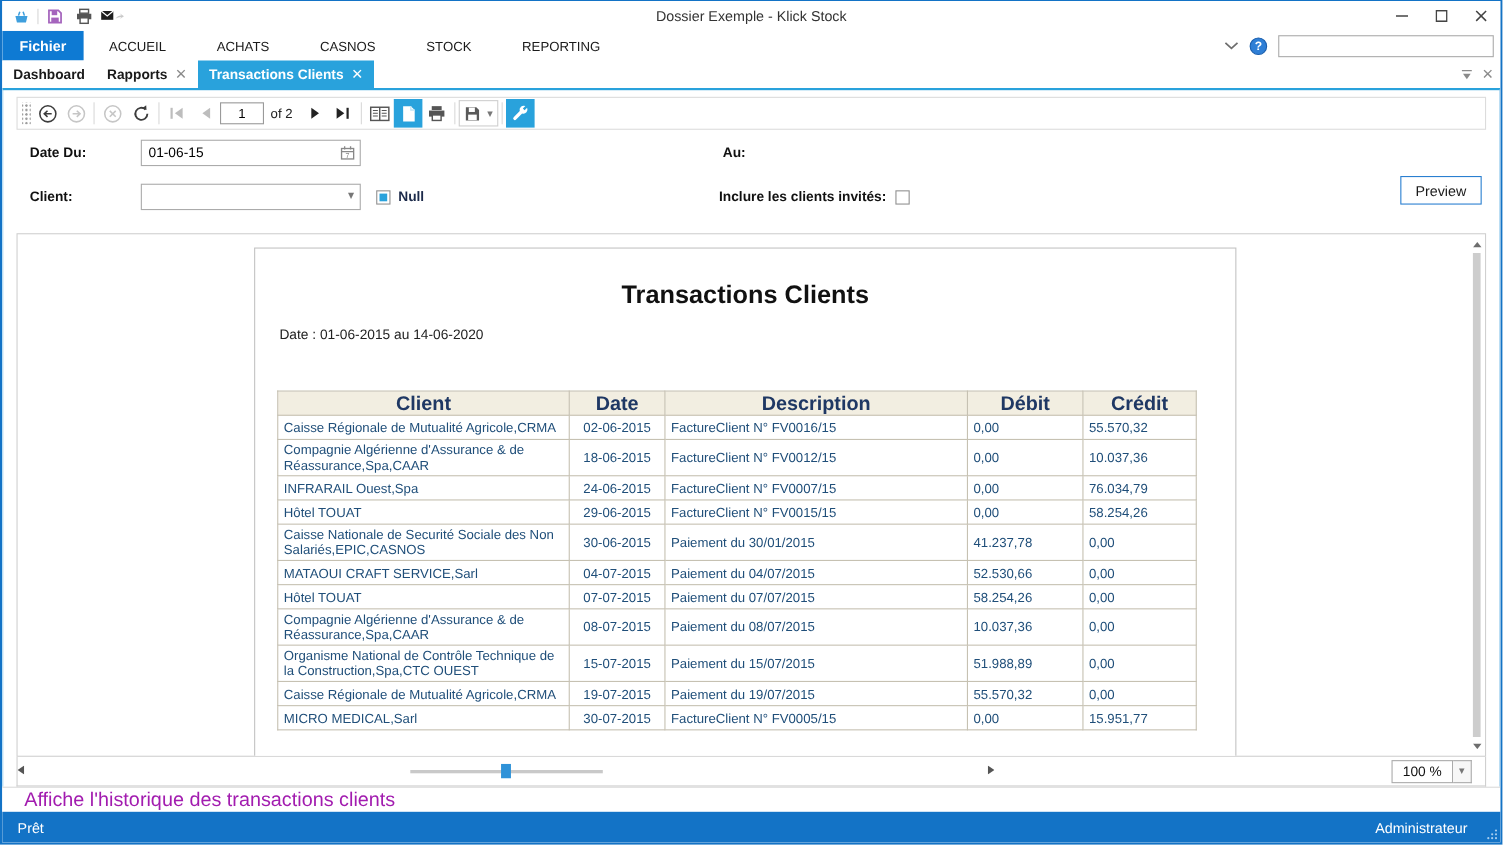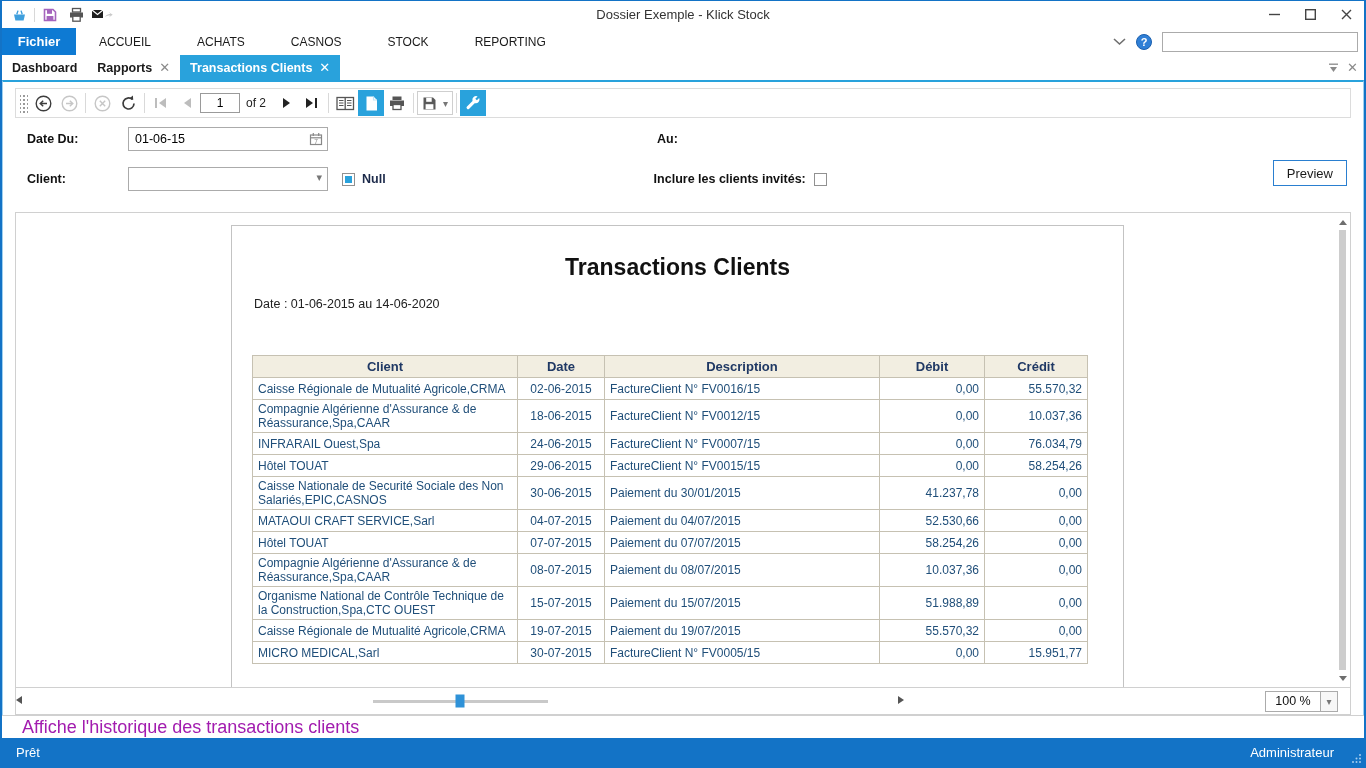--- a/index.html
+++ b/index.html
@@ -76,24 +76,24 @@
 
   
   .preview { margin-top:10px; flex:1 1 auto; border:1px solid #d0d0d0; background:#fff; position:relative; overflow:hidden; }
   .page { position:absolute; left:215px; top:12px; width:893px; height:720px; background:#fff; border:1px solid #c3c3c3; }
   .rep-title { margin-top:28px; text-align:center; font-size:23px; font-weight:700; color:#111; }
   .rep-date { margin:16px 0 0 22px; font-size:12.5px; color:#222; }
 
   .rep-table { margin:44px 0 0 20px; width:835px; border-collapse:collapse; table-layout:fixed;
                font-size:12px; color:#1f4e79; line-height:14px; }
   .rep-table th, .rep-table td { border:1px solid #c6c1b2; padding:2px 5px; }
-  .rep-table th { background:#f2eee1; color:#1f3864; font-weight:700; font-size:13px; height:22px; text-align:center; }
+  .rep-table th { background:#f2eee1; color:#1f3864; font-weight:700; font-size:18px; height:22px; text-align:center; }
   .rep-table td { height:22px; vertical-align:middle; background:#fff; }
   .c-date { text-align:center; white-space:nowrap; }
-  .c-num { text-align:right; white-space:nowrap; }
+  .c-num { text-align:left; white-space:nowrap; }
 
   
   .vscroll { position:absolute; right:1px; top:1px; bottom:1px; width:13px; }
   .vscroll .arr { position:absolute; left:0; right:0; height:12px; display:flex; align-items:center; justify-content:center; color:#6e6e6e; }
   .vscroll .arr.up { top:2px; } .vscroll .arr.down { bottom:2px; }
   .vscroll .thumb { position:absolute; left:3px; width:7px; top:16px; bottom:16px; background:#cdcdcd; }
 
   
   .zoombar { flex:0 0 auto; height:27px; border:1px solid #d0d0d0; border-top:none; display:flex; align-items:center;
              justify-content:space-between; padding-right:12px; gap:8px; }

